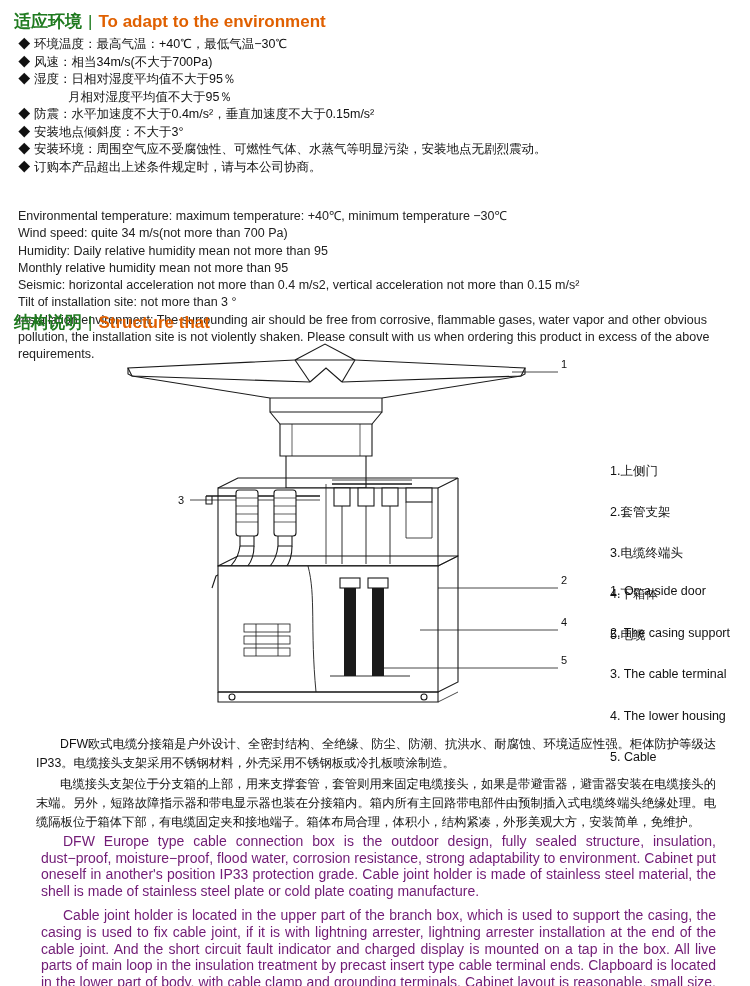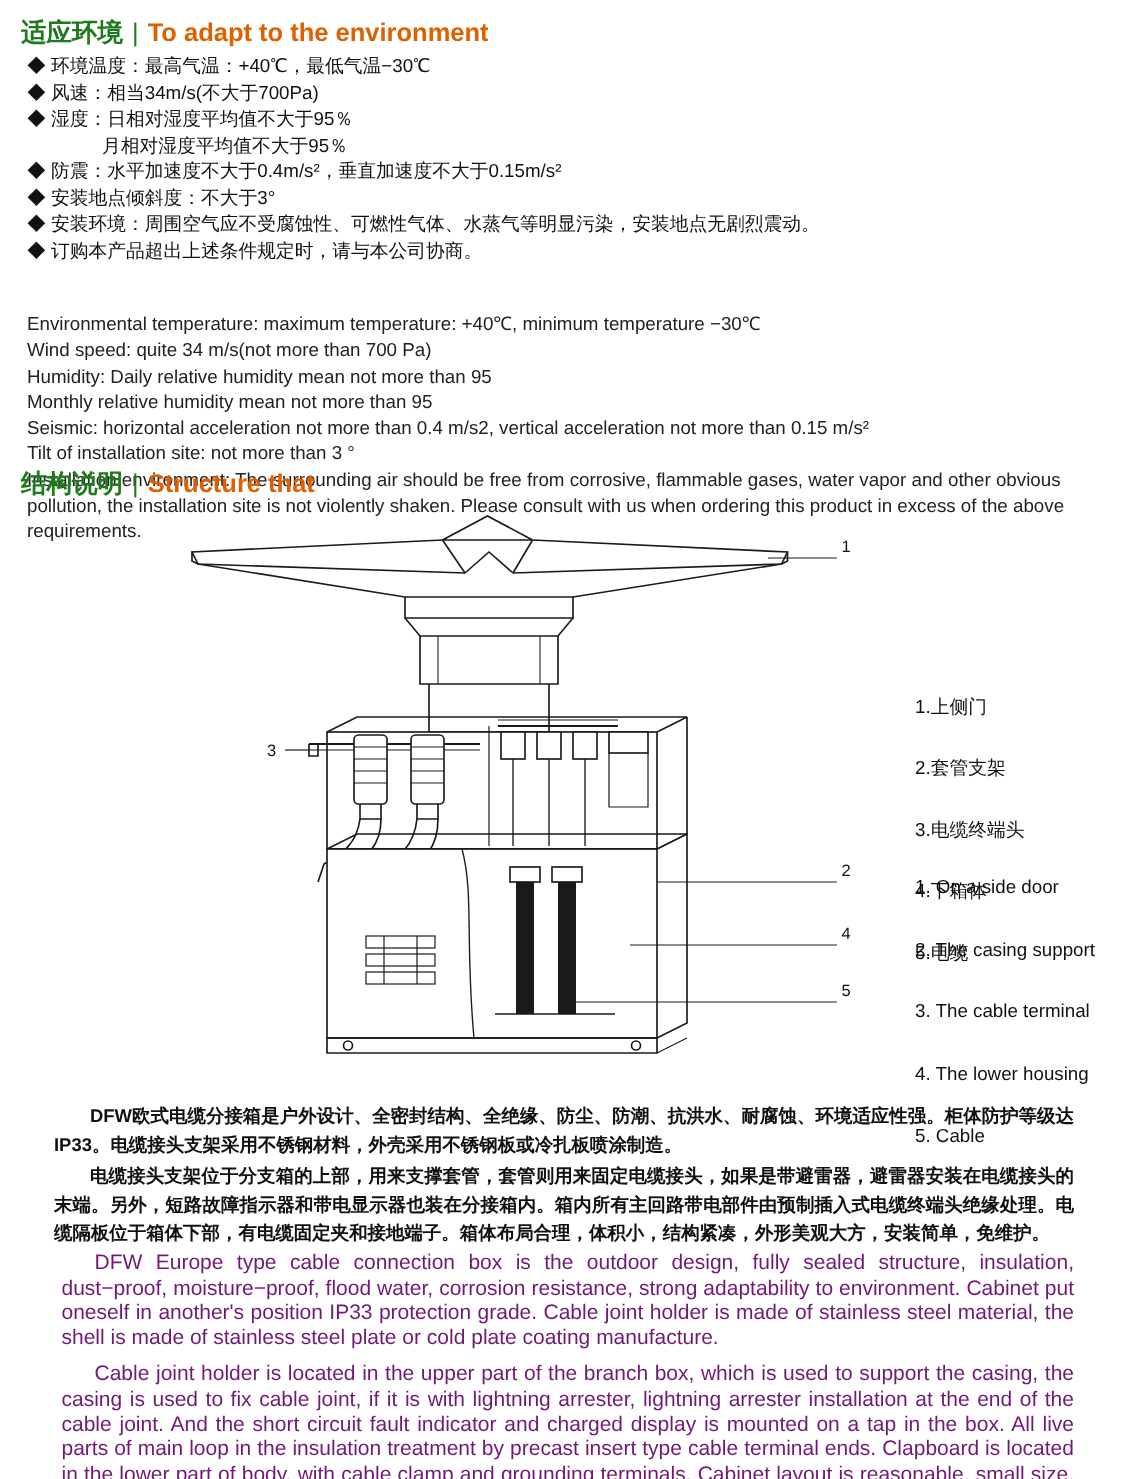--- a/index.html
+++ b/index.html
@@ -37,21 +37,21 @@
 
   
   #legend-cn{position:absolute;left:610px;top:440px;}
   #legend-en{position:absolute;left:610px;top:560px;}
   .leg-line{font-size:12.5px;line-height:20px;color:#111;white-space:nowrap;margin-top:21px;}
   .leg-line.en{font-size:12.5px;line-height:20.5px;}
 
   
   #para-cn{position:absolute;left:36px;top:735px;width:680px;}
   .p-cn{font-size:12.3px;line-height:19px;color:#111;text-align:justify;margin:0 0 2px 0;}
-  .indent{text-indent:24px;font-weight:bold;}
+  .indent{text-indent:24px;}
 
   #para-en{position:absolute;left:36px;top:833px;width:680px;}
   .p-en{font-size:14px;line-height:16.6px;color:#701a75;text-align:justify;margin:0 0 8px 5px;}
   .indent-en{text-indent:22px;}
 
   .callout{font-size:11px;fill:#111;font-family:"Liberation Sans",sans-serif;}
 </style>
 </head>
 <body>
 

